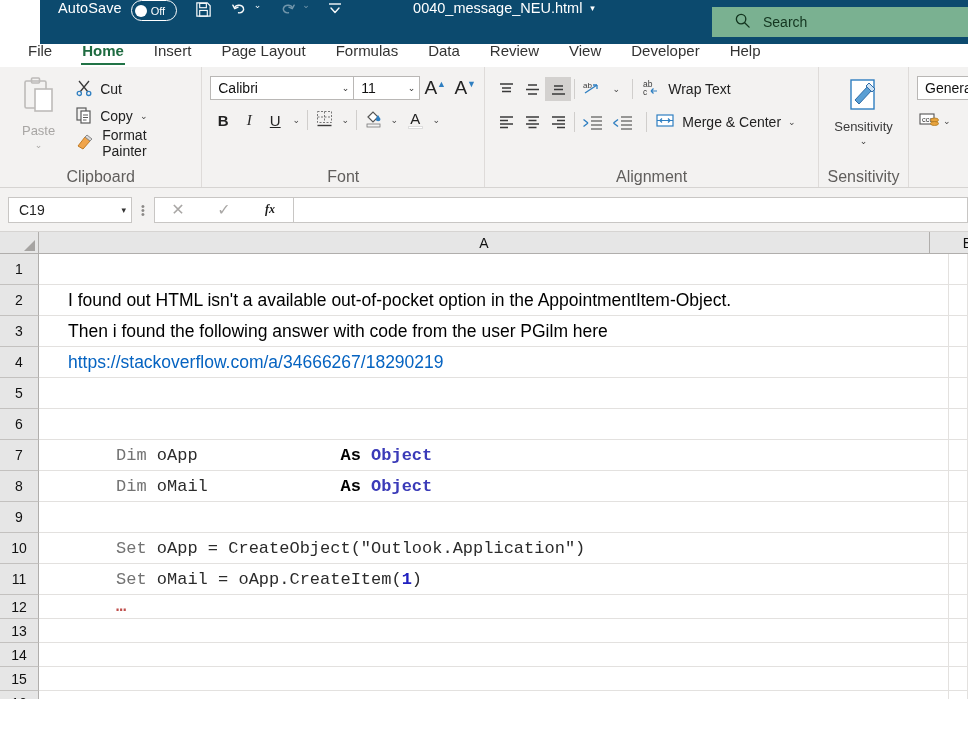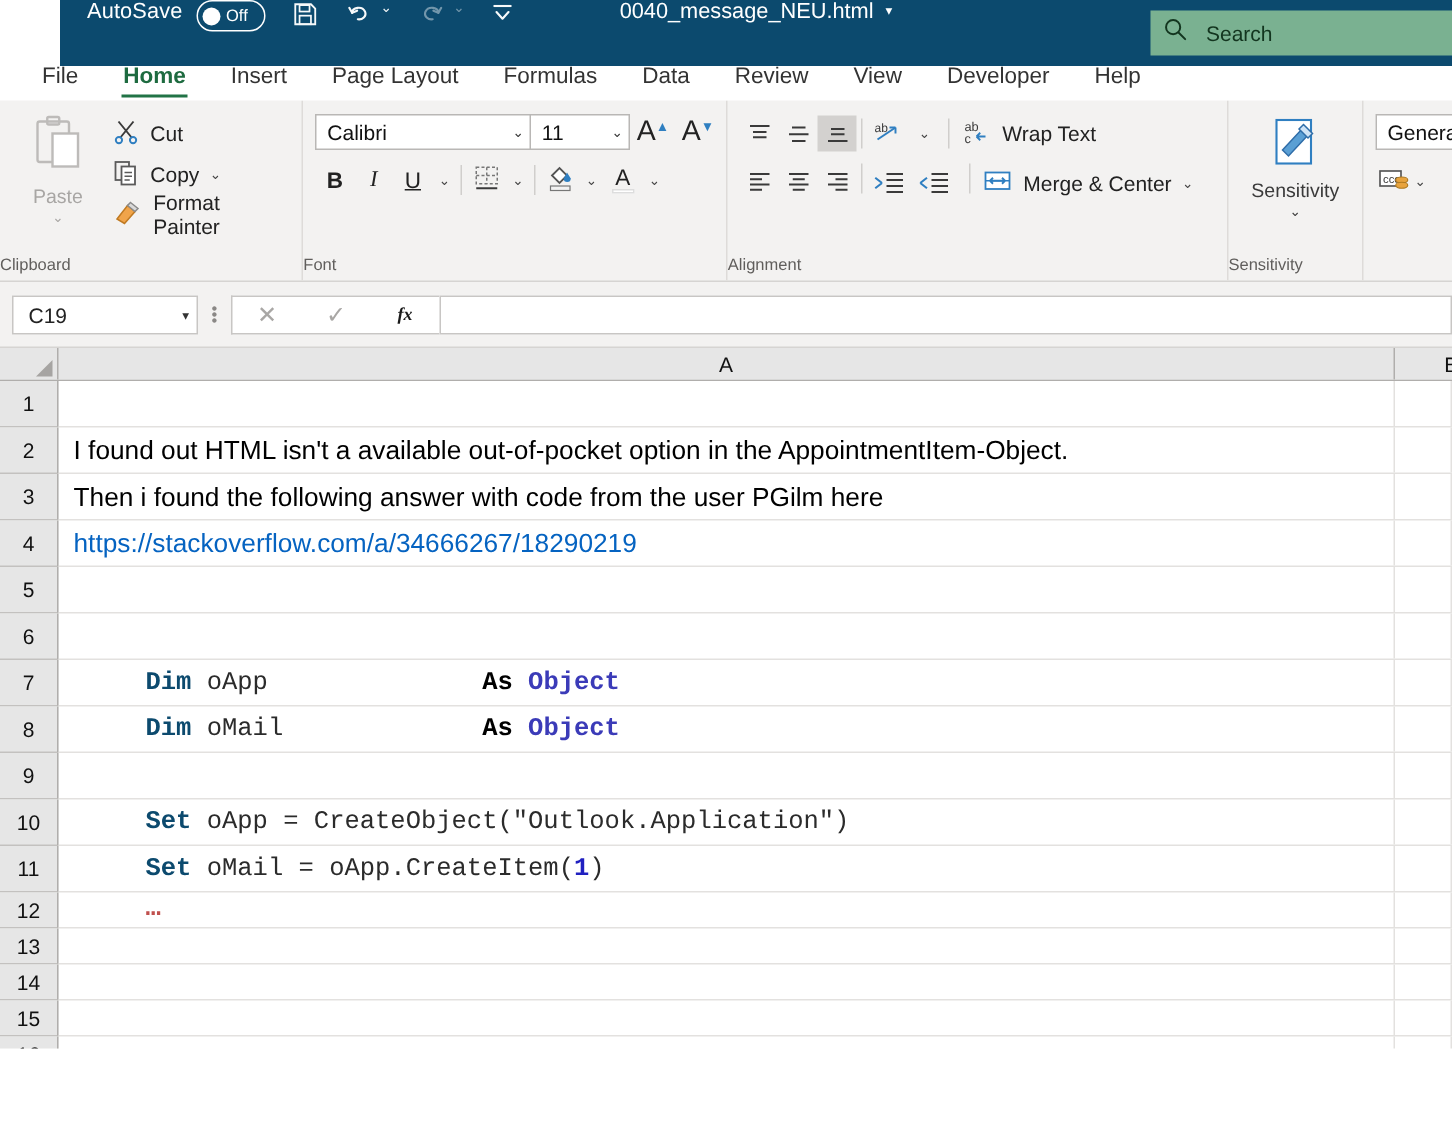--- a/index.html
+++ b/index.html
@@ -29,22 +29,22 @@
   }
   .tb-icon.dim { opacity: .42; }
   .tb-caret { font-size: 9px; margin-left: 5px; opacity: .95; }
   .doc-title {
     position: absolute; left: 0; right: 0; text-align: center;
     font-size: 14.5px; pointer-events: none;
   }
   .doc-title span.cap { pointer-events: auto; }
   .title-caret { font-size: 9px; margin-left: 8px; position: relative; top: -2px; }
   .searchbox {
-    position: absolute; right: 0; top: 7px; height: 30px; width: 201px;
-    background: #7ab191; display: flex; align-items: center; gap: 12px; padding-left: 8px;
+    position: absolute; right: 0; top: 7px; height: 30px; width: 256px;
+    background: #7ab191; display: flex; align-items: center; gap: 12px; padding-left: 22px;
   }
   .searchbox .ph { font-size: 14px; color: #13351f; }
 
   
   .tabs {
     height: 23px; background: #fff; display: flex; align-items: flex-end;
     padding-left: 14px; gap: 2px;
   }
   .tab {
     font-size: 15px; color: #333; padding: 5px 14px 8px 14px;
@@ -58,21 +58,21 @@
 
   
   .ribbon {
     height: 121px; background: #f3f2f1; display: flex;
     border-bottom: 1px solid #d6d4d2; position: relative; overflow: hidden;
   }
   .rgroup { position: relative; display: flex; flex-direction: column; height: 100%; }
   .rgroup + .rgroup { border-left: 1px solid #dedbd9; }
   .rgroup-body { flex: 1; display: flex; align-items: flex-start; padding: 7px 8px 0 8px; }
   .rgroup-title {
-    height: 20px; font-size: 11px; color: #605e5c; text-align: left;
+    height: 20px; font-size: 16px; color: #605e5c; text-align: center;
     line-height: 20px; position: relative;
   }
   .big-btn {
     display: flex; flex-direction: column; align-items: center; width: 62px;
     color: #a8a6a4; font-size: 13px; gap: 2px; padding-top: 2px;
   }
   .big-btn .lbl { margin-top: 2px; }
   .big-btn .car { font-size: 9px; margin-top: 0px; }
   .sm-row { display: flex; align-items: center; gap: 7px; font-size: 14px; color: #222; height: 26px; }
   .sm-col { display: flex; flex-direction: column; gap: 1px; }
@@ -131,31 +131,31 @@
   .rowhead-col { width: 39px; flex: none; }
   .rowcell {
     height: 31px; background: #e6e6e6; border-bottom: 1px solid #c3c1bf;
     border-right: 1px solid #b0aeac; display: flex; align-items: center;
     justify-content: center; font-size: 14px; color: #111;
   }
   .rowcell.short { height: 24px; }
   .sheet { flex: 1; position: relative; }
   .sheetrow { height: 31px; border-bottom: 1px solid #e3e1df; display: flex; }
   .sheetrow.short { height: 24px; }
-  .cell-a { width: 891px; flex: none; border-right: 1px solid #e3e1df; padding-left: 10px; display: flex; align-items: center; }
+  .cell-a { width: 891px; flex: none; border-right: 1px solid #e3e1df; padding-left: 10px; display: flex; align-items: center; margin-left: 19px; }
   .cell-b { flex: 1; border-right: 1px solid #e3e1df; }
 
   .body-text { font-size: 17.5px; color: #000; white-space: nowrap; }
   .link-text { font-size: 17.5px; color: #0563c1; white-space: nowrap; }
 
   .code-line {
     font-family: "Liberation Mono", monospace; font-size: 17px;
     white-space: pre; padding-left: 48px; letter-spacing: 0px;
   }
-  .kw { color: #0c4a6e; font-weight: bold; }
+  .kw { color: #737373; font-weight: normal; }
   .as { color: #000; font-weight: bold; }
   .typ { color: #3b3bb8; font-weight: bold; }
   .num { color: #2020c0; font-weight: bold; }
   .plain { color: #2b2b2b; }
   .ellip { color: #c0504d; font-weight: bold; }
 </style>
 </head>
 <body>
 
 <div class="titlebar">
@@ -382,21 +382,21 @@
           <span>
             <svg width="20" height="19" viewBox="0 0 20 19">
                 <text x="2" y="9" font-size="8.5" fill="#3a3a3a" font-family="Liberation Sans">ab</text>
                 <text x="2" y="17" font-size="8.5" fill="#3a3a3a" font-family="Liberation Sans">c</text>
                 <path d="M10 13 L16 13 M10 13 L12.5 10.5 M10 13 L12.5 15.5" stroke="#2f7fc1" stroke-width="1.2" fill="none"></path>
               </svg>
           </span>
           <span>Wrap Text</span>
         </div>
       </div>
-      <div style="display:flex; align-items:flex-start">
+      <div style="display:flex; align-items:center">
         <div class="sq-btn">
           <svg width="19" height="19" viewBox="0 0 19 19">
               <path d="M3 4h13M3 7.5h8M3 11h13M3 14.5h8" stroke="#3a3a3a" stroke-width="1.3"></path>
             </svg>
         </div>
         <div class="sq-btn">
           <svg width="19" height="19" viewBox="0 0 19 19">
               <path d="M3 4h13M5.5 7.5h8M3 11h13M5.5 14.5h8" stroke="#3a3a3a" stroke-width="1.3"></path>
             </svg>
         </div>

